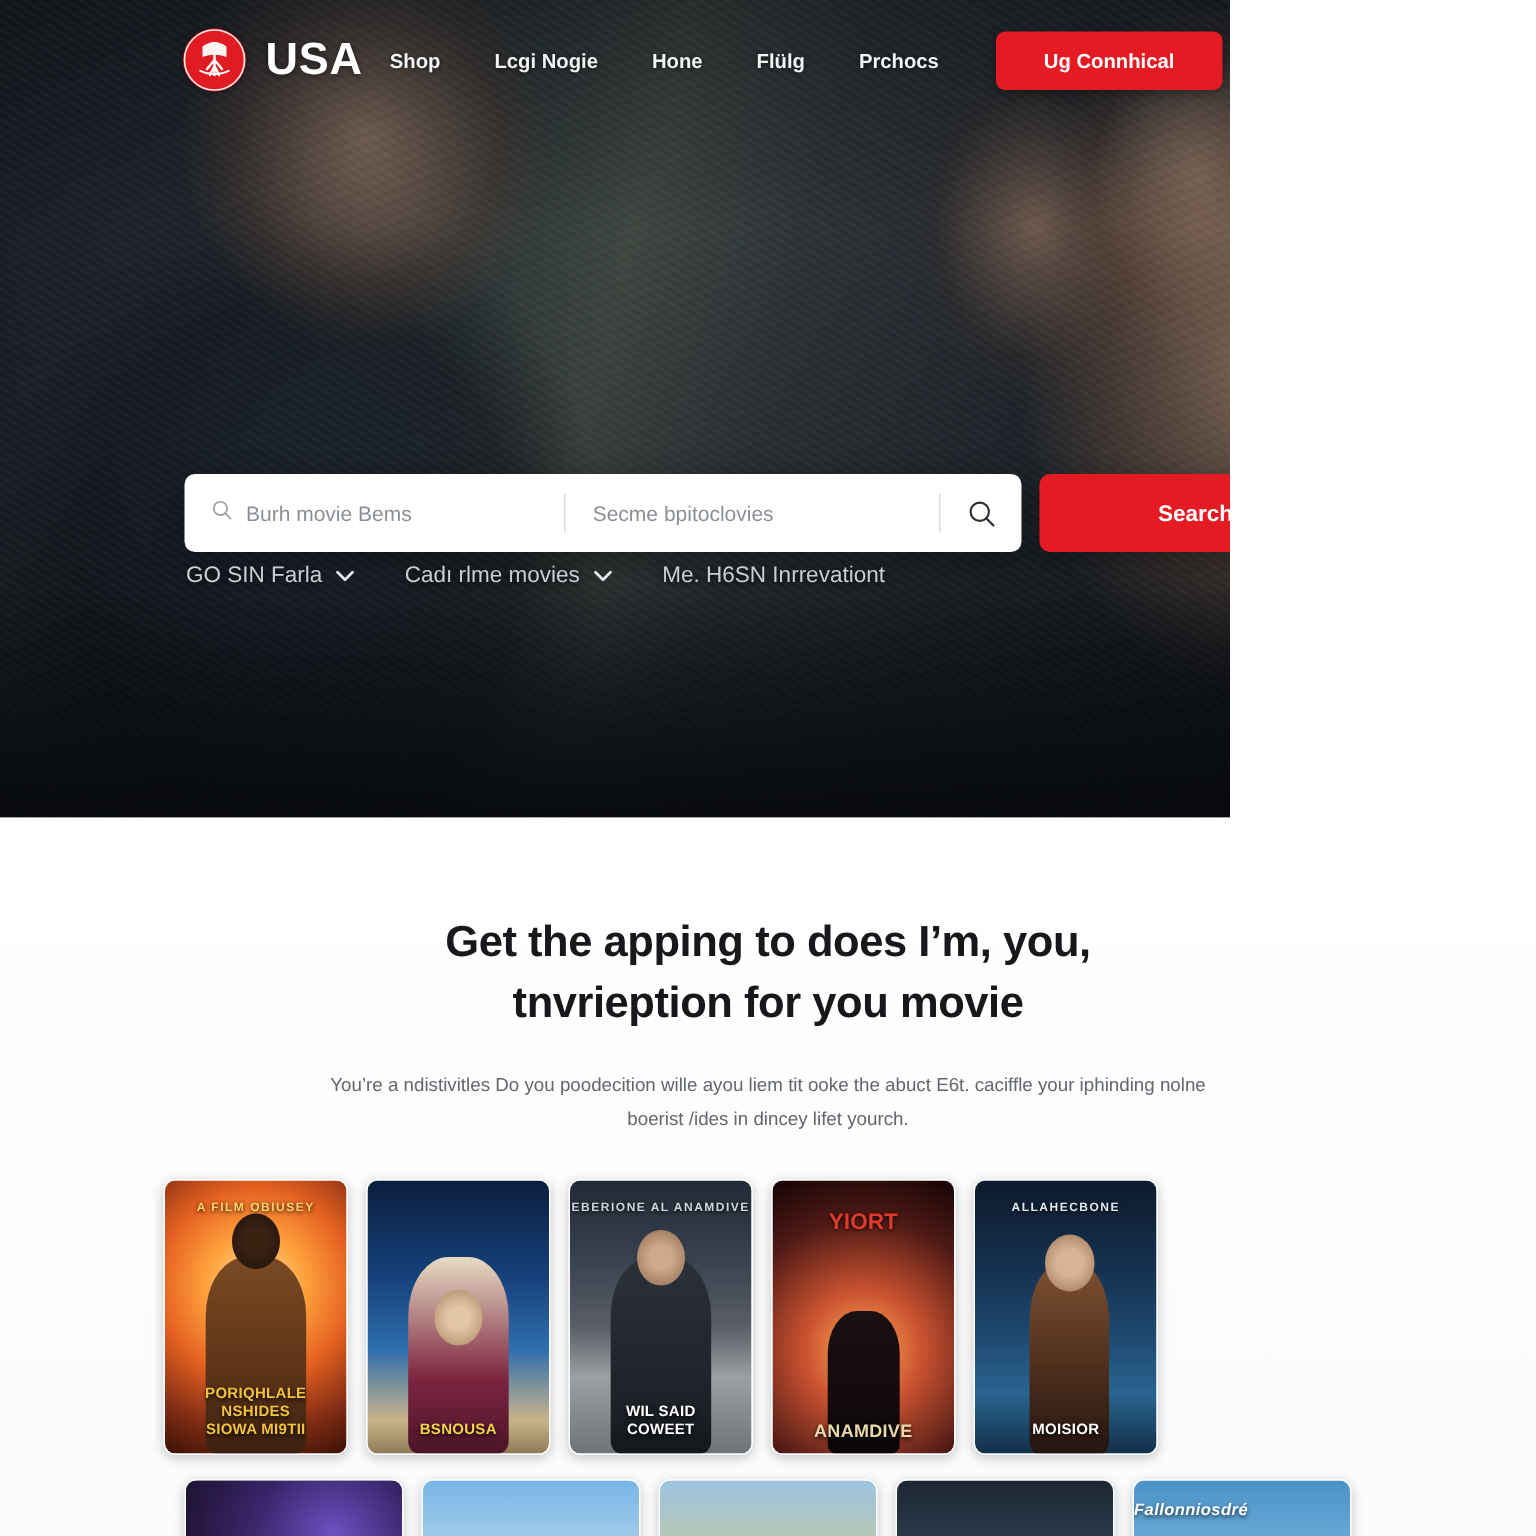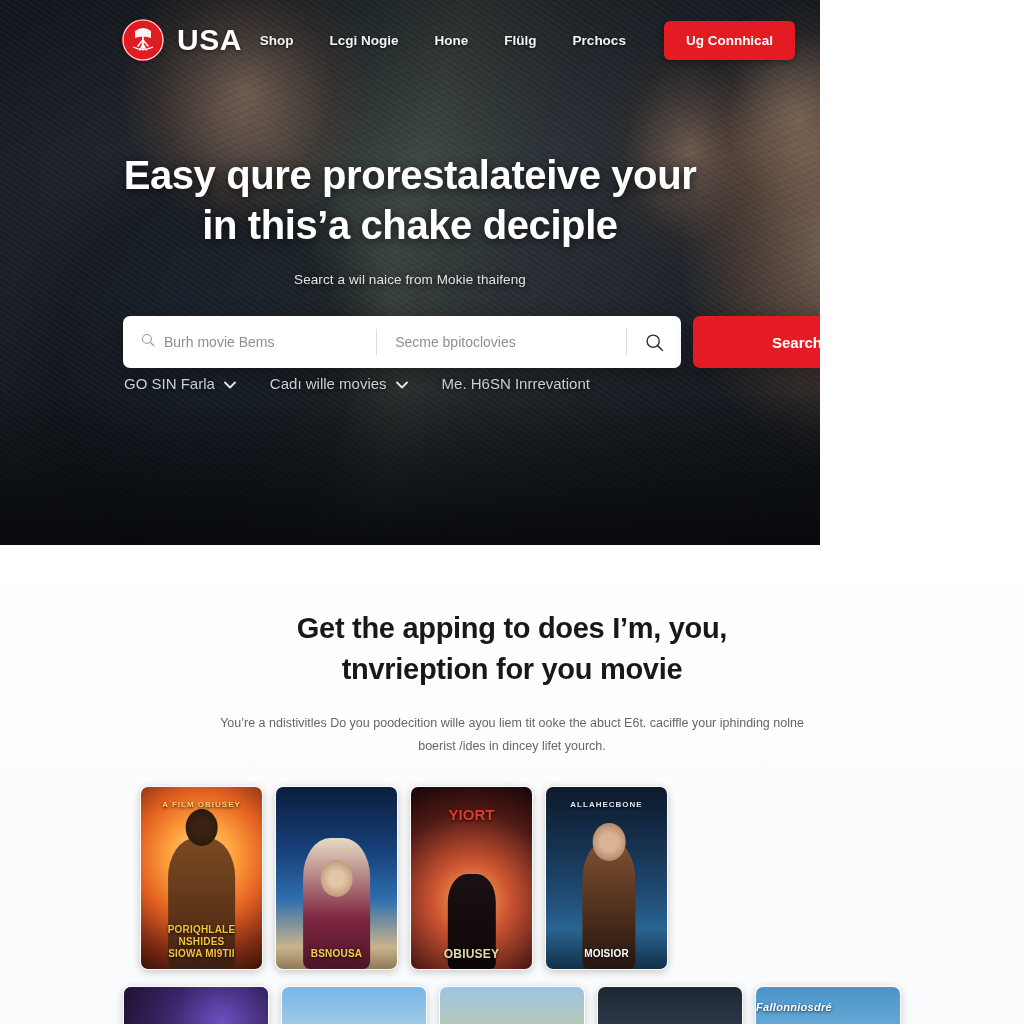--- a/index.html
+++ b/index.html
@@ -79,21 +79,21 @@
   .nav-link {
     color:#f2f3f5; font-size:13.5px; font-weight:bold;
     padding:0 18px; white-space:nowrap; cursor:pointer;
     text-shadow:0 1px 3px rgba(0,0,0,.6);
   }
   .nav-cta {
     margin-left:20px;
     background:#e51b23; color:#fff;
     font-size:13.5px; font-weight:bold;
     border:none; border-radius:6px;
-    padding:12px 22px; cursor:pointer;
+    padding:12px 32px; cursor:pointer;
     white-space:nowrap;
     box-shadow:0 2px 7px rgba(0,0,0,.35);
   }
 
   
   .hero-body {
     position:absolute; left:0; right:0; top:150px;
     z-index:4; text-align:center; padding:0 110px;
   }
   .hero-title {
@@ -172,21 +172,21 @@
     color:#16181b; font-weight:bold;
     font-size:29px; line-height:41px; letter-spacing:-.3px;
   }
   .section-desc {
     margin:22px auto 0; max-width:600px;
     color:#62676d; font-size:12.5px; line-height:23px;
   }
 
   
   .poster-row {
-    position:absolute; top:786px; left:140px;
+    position:absolute; top:786px; left:109px;
     width:778px;
     display:flex; gap:12px;
   }
   .poster {
     width:123px; height:184px; flex:none;
     border-radius:8px; overflow:hidden; position:relative;
     cursor:pointer;
     box-shadow:0 2px 8px rgba(0,0,0,.22);
     border:1px solid rgba(255,255,255,.35);
   }
@@ -283,27 +283,20 @@
     <nav class="nav">
       <span class="nav-link">Shop</span>
       <span class="nav-link">Lcgi Nogie</span>
       <span class="nav-link">Hone</span>
       <span class="nav-link">Flülg</span>
       <span class="nav-link">Prchocs</span>
       <button class="nav-cta">Ug Connhical</button>
     </nav>
   </div>
 
-  <div class="hero-body">
-    <div class="hero-title">
-      <div>Easy qure prorestalateive your</div>
-      <div>in this’a chake deciple</div>
-    </div>
-    <div class="hero-sub">Searct a wil naice from Mokie thaifeng</div>
-  </div>
 
   <div class="search-row">
     <div class="search-box">
       <div class="field first">
         <span>
           <svg width="14" height="14" viewBox="0 0 16 16" aria-hidden="true">
             <circle cx="6.8" cy="6.8" r="5.1" fill="none" stroke="#9aa0a6" stroke-width="1.3"></circle>
             <line x1="10.6" y1="10.6" x2="14.6" y2="14.6" stroke="#9aa0a6" stroke-width="1.3" stroke-linecap="round"></line>
           </svg>
         </span>
@@ -327,21 +320,21 @@
   <div class="filters">
     <span class="filter">
       <span>GO SIN Farla</span>
       <span class="caret">
         <svg width="12" height="8" viewBox="0 0 12 8" aria-hidden="true">
           <path d="M1 1.5 L6 6.5 L11 1.5" fill="none" stroke="#e6e9ec" stroke-width="1.8" stroke-linecap="round" stroke-linejoin="round"></path>
         </svg>
       </span>
     </span>
     <span class="filter">
-      <span>Cadı wille movies</span>
+      <span>Cadı rlme movies</span>
       <span class="caret">
         <svg width="12" height="8" viewBox="0 0 12 8" aria-hidden="true">
           <path d="M1 1.5 L6 6.5 L11 1.5" fill="none" stroke="#e6e9ec" stroke-width="1.8" stroke-linecap="round" stroke-linejoin="round"></path>
         </svg>
       </span>
     </span>
     <span class="filter plain">
       <span>Me. H6SN Inrrevationt</span>
     </span>
   </div>
@@ -370,27 +363,36 @@
 
   <div class="poster">
     <div class="art art-blue">
       <div class="figure" style="background:linear-gradient(180deg,#e6dcc4 0%,#7e2540 62%,#4a1428 100%)"></div>
       <div class="head" style="top:40%;background:radial-gradient(circle,#e3c6a6 30%,#a8845f 100%)"></div>
     </div>
     <div class="toptag" style="color:#cfe3ff"></div>
     <div class="cap" style="color:#f2d24a;white-space:pre-line">BSNOUSA</div>
   </div>
 
+  <div class="poster">
+    <div class="art art-dusk">
+      <div class="figure" style="background:linear-gradient(180deg,#2b3139 0%,#1e232a 70%,#14181d 100%)"></div>
+      <div class="head" style="top:18%;background:radial-gradient(circle,#cfa98a 30%,#8c6b51 100%)"></div>
+    </div>
+    <div class="toptag" style="color:#cdd4da">EBERIONE   AL ANAMDIVE</div>
+    <div class="cap" style="color:#ffffff;white-space:pre-line">WIL SAID
+COWEET</div>
+  </div>
 
   <div class="poster">
     <div class="art art-red">
       <div class="figure" style="background:linear-gradient(180deg,#1b1012 0%,#120a0c 70%,#0a0507 100%);width:40%;height:52%"></div>
     </div>
     <div class="toptag" style="color:#e03b2a;font-size:15px;letter-spacing:0;top:22px">YIORT</div>
-    <div class="cap" style="color:#e8d9a8;font-size:12px;white-space:pre-line">OBIUSEY</div>
+    <div class="cap" style="color:#e8d9a8;font-size:12px;white-space:pre-line">ANAMDIVE</div>
   </div>
 
 
   <div class="poster">
     <div class="art art-space">
       <div class="figure" style="left:52%;width:44%;height:70%;background:linear-gradient(180deg,#7d5132 0%,#4f2f1c 55%,#241510 100%)"></div>
       <div class="head" style="left:52%;top:20%;background:radial-gradient(circle,#d9b394 35%,#97704f 100%)"></div>
     </div>
     <div class="toptag" style="color:#dce8f2">ALLAHECBONE</div>
     <div class="cap" style="color:#ffffff">MOISIOR</div>

